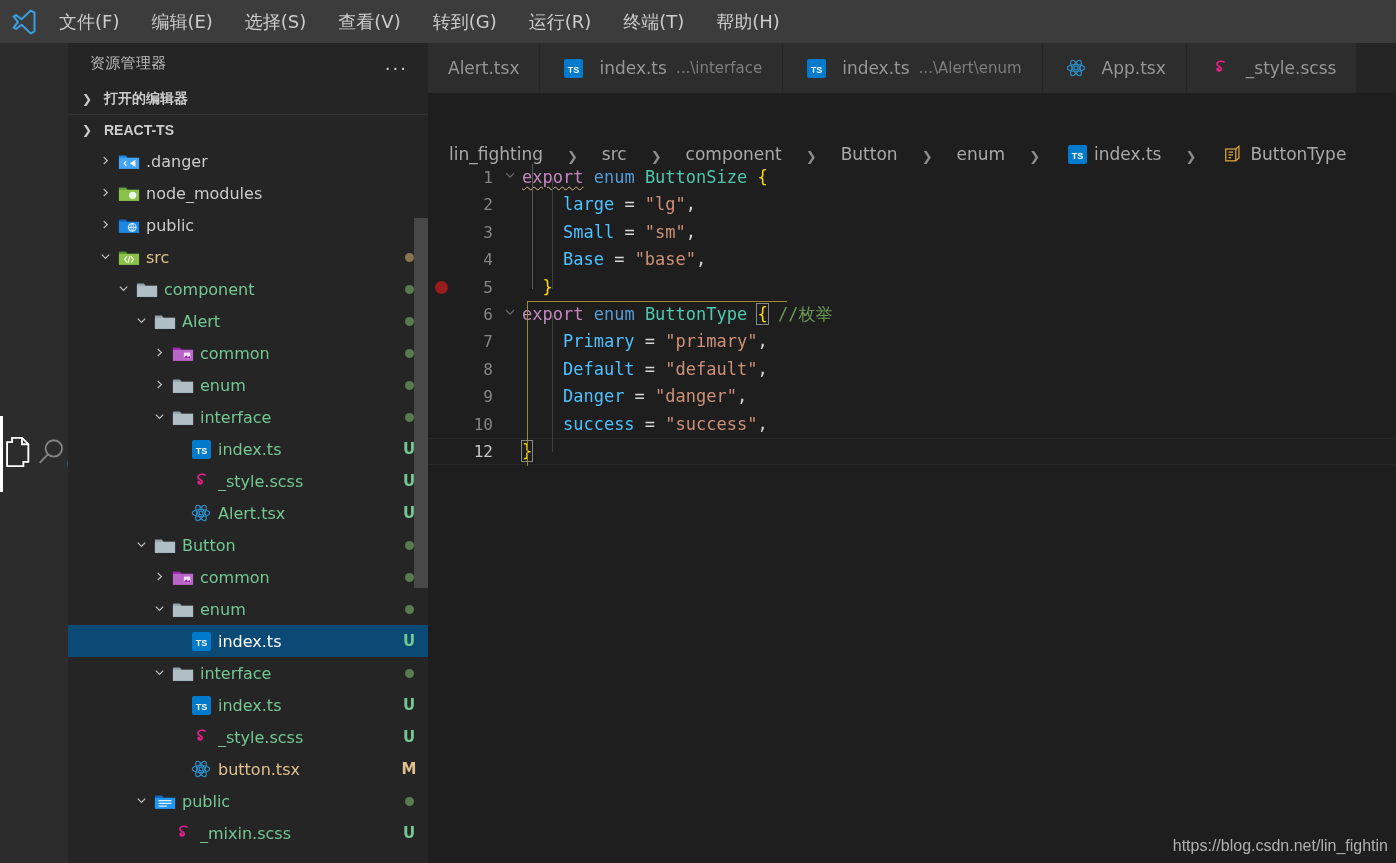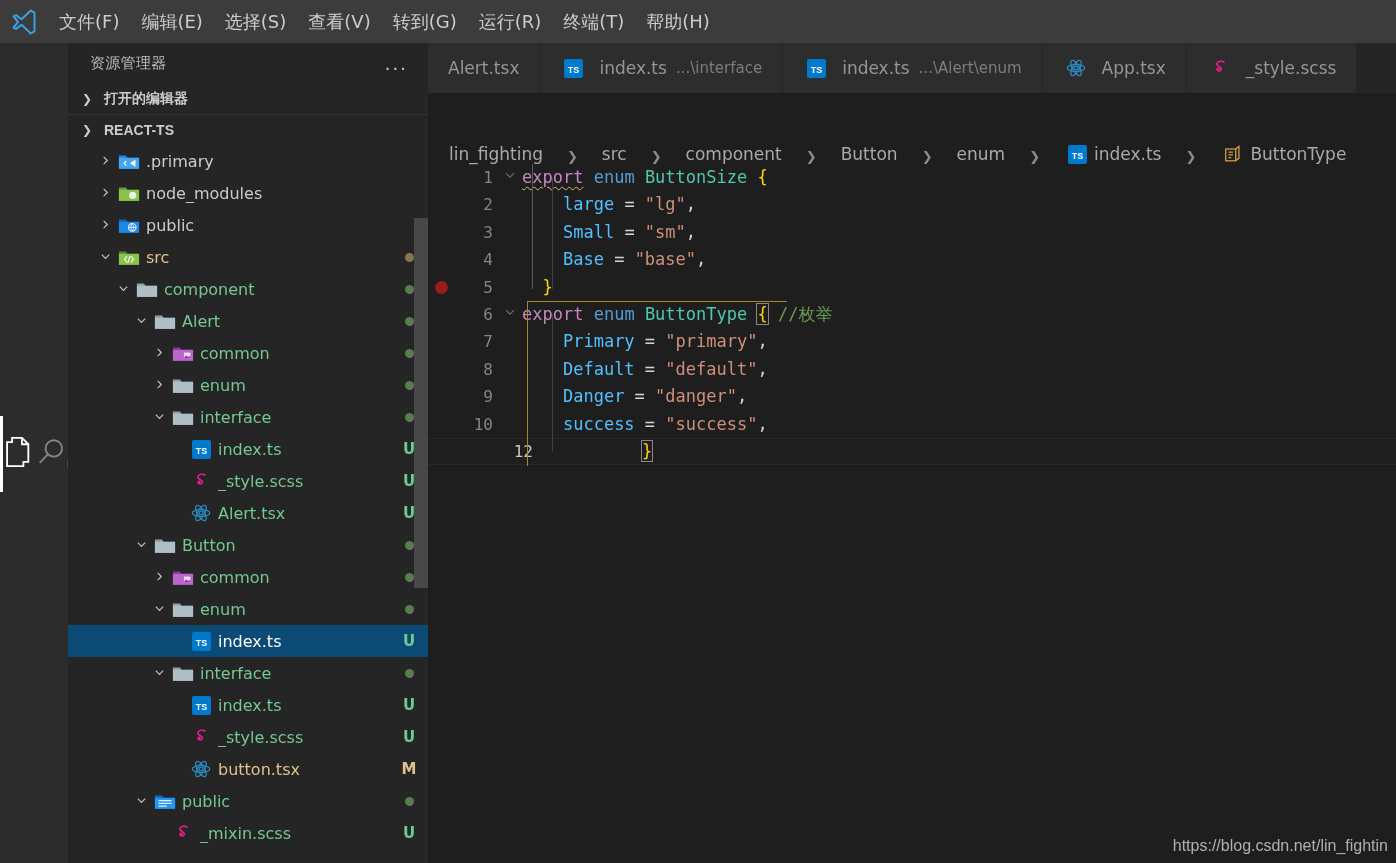--- a/index.html
+++ b/index.html
@@ -10,21 +10,21 @@
     overflow: hidden;
   }
   .app { position: relative; width: 1396px; height: 863px; display: flex; flex-direction: column; }
 
   
   .titlebar {
     height: 43px; min-height: 43px; background: #3c3c3c;
     display: flex; align-items: center; position: relative;
   }
   .vscode-logo { width: 48px; display:flex; align-items:center; justify-content:center; }
-  .menu { display: flex; align-items: center; gap: 0px; }
+  .menu { display: flex; align-items: center; gap: 10px; }
   .menu-item {
     color: #cccccc; font-size: 18px; padding: 3px 11px; white-space: nowrap;
     font-family: "DejaVu Sans", sans-serif;
   }
   .window-title {
     position: absolute; left: 0; right: 0; text-align: center;
     color: #cccccc; font-size: 17px; pointer-events: none;
     font-family: "DejaVu Sans", sans-serif;
   }
 
@@ -108,21 +108,21 @@
     font-family: "DejaVu Sans", sans-serif;
     margin-top: 39px;
   }
   .bc-sep { color: #8c8c8c; font-size: 13px; }
   .code-area { flex: 1; position: relative; overflow: hidden; }
   .code {
     font-family: "DejaVu Sans Mono", monospace; font-size: 17px; line-height: 27.4px;
     position: relative;
   }
   .cline { display: flex; align-items: center; height: 27.4px; position: relative; }
-  .cline.current { box-shadow: inset 0 1px 0 #282828, inset 0 -1px 0 #282828; gap: 40px; }
+  .cline.current { box-shadow: inset 0 1px 0 #282828, inset 0 -1px 0 #282828; }
   .gutter-bp { width: 26px; min-width: 26px; display:flex; align-items:center; justify-content:center; }
   .bp { width: 13px; height: 13px; border-radius: 50%; background: #9b1c1c; }
   .lnum {
     width: 44px; min-width: 44px; text-align: right; color: #858585; padding-right: 5px;
     font-family: "DejaVu Sans Mono", monospace; font-size: 16px;
   }
   .cline.current .lnum { color: #c6c6c6; }
   .fold { width: 24px; min-width: 24px; text-align: center; color: #6e6e6e; font-size: 12px; }
   .ctext { white-space: pre; position: relative; }
   .ind-guide {
@@ -254,21 +254,21 @@
                 <path d="M4 2l4 4-4 4"></path>
               </svg></span>
             <span class="ficon">
               <svg width="22" height="19" viewBox="0 0 24 20">
                 <path d="M1 3.5h7.5l2 2.5H23V18H1z" fill="#1e88e5"></path>
                 <path d="M1 6h22v12H1z" fill="#42a5f5"></path>
                 <path d="M19 8l-6 4 6 4V8z" fill="#ffffff"></path>
                 <path d="M9 9.5l-2.2 2.4L9 14.4" fill="none" stroke="#fff" stroke-width="1.3"></path>
               </svg>
             </span>
-            <span class="label">.primary</span>
+            <span class="label">.danger</span>
             <span class="badge-cell"></span>
           </div>
           <div class="row">
             <span style="width: 26px; min-width: 26px;"></span>
             <span class="twisty-cell"><svg width="11" height="11" viewBox="0 0 12 12" fill="none" stroke="#c5c5c5" stroke-width="1.3">
                 <path d="M4 2l4 4-4 4"></path>
               </svg></span>
             <span class="ficon">
               <svg width="22" height="19" viewBox="0 0 24 20">
                 <path d="M1 3.5h7.5l2 2.5H23V18H1z" fill="#68a043"></path>

